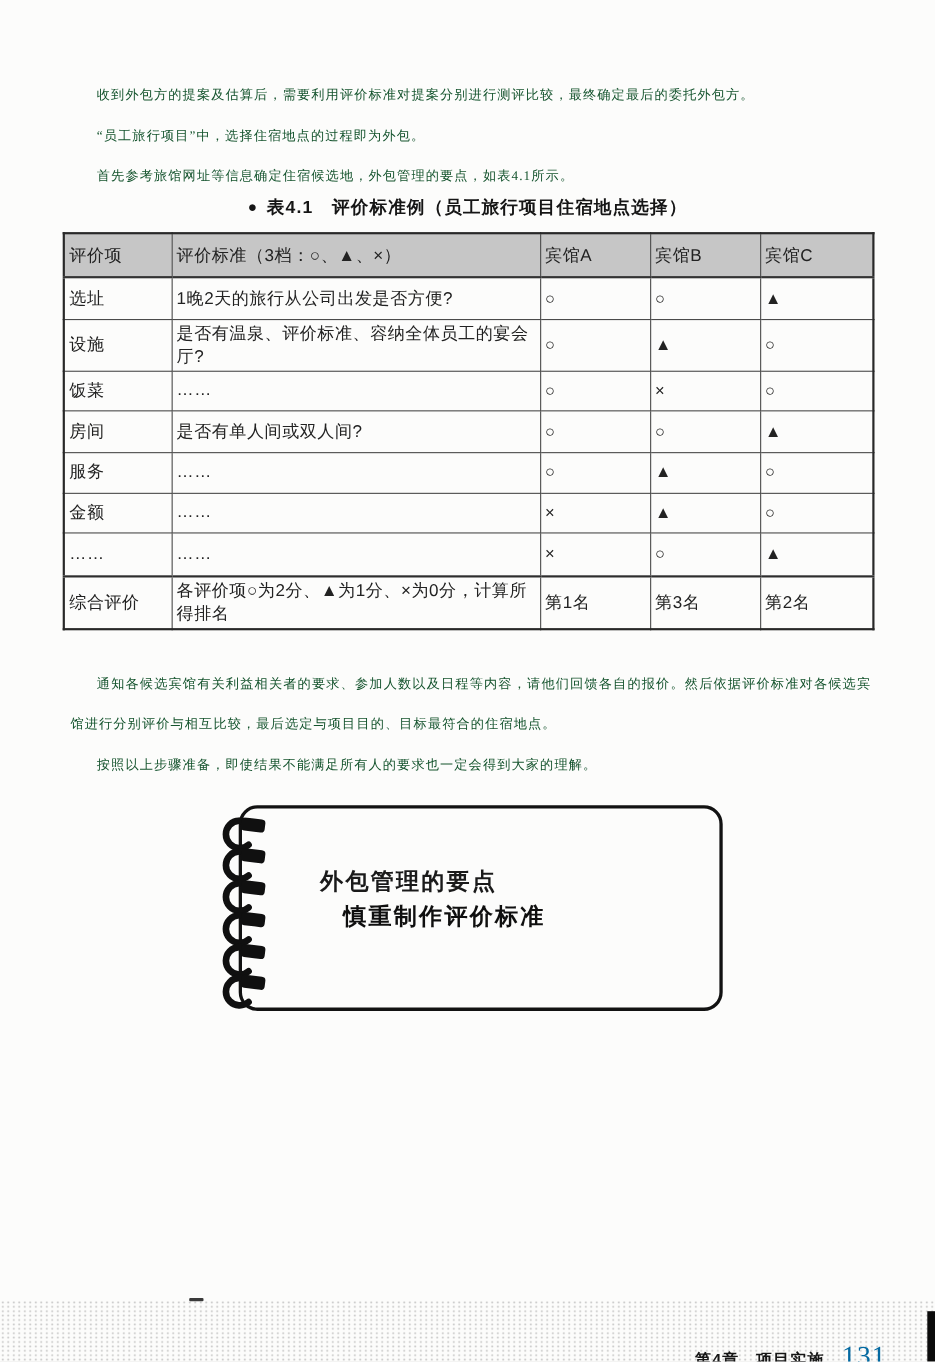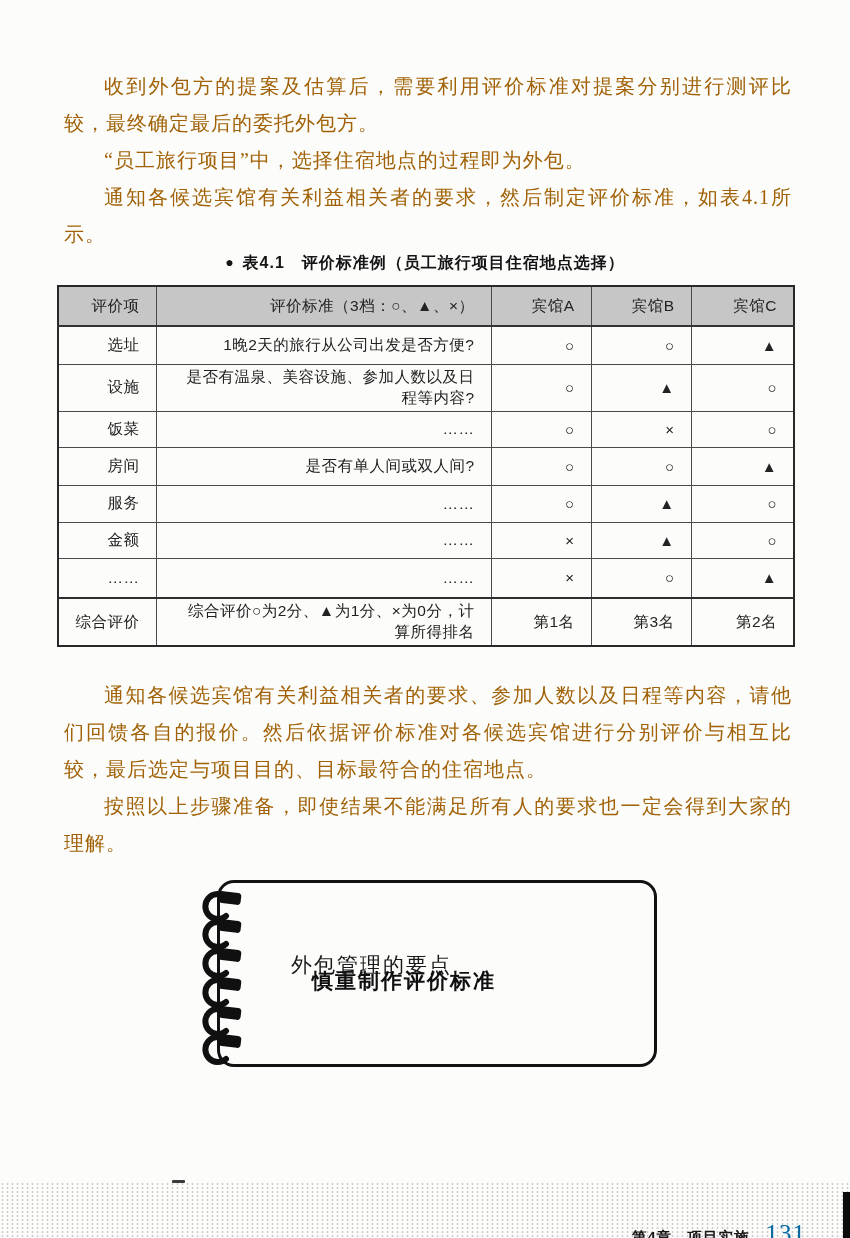--- a/index.html
+++ b/index.html
@@ -5,60 +5,60 @@
   * { margin:0; padding:0; box-sizing:border-box; }
   html,body { background:#e8e8e8; }
   .page {
     position:relative; width:850px; height:1238px; margin:0 auto;
     background:#fcfcfb; overflow:hidden;
     font-family:"Liberation Serif", serif; color:#1c1c1c;
   }
   .content { position:absolute; left:64px; top:68px; width:728px; }
 
   p.body-para {
-    font-size:20px; line-height:37px; text-align:justify;
-    text-indent:2em; letter-spacing:1px; color:#a16207;
+    font-size:12px; line-height:37px; text-align:justify;
+    text-indent:2em; letter-spacing:1px; color:#14532d;
   }
 
   .table-caption {
     width:736px; margin-left:-7px;
     text-align:center; font-family:"Liberation Sans", sans-serif;
     font-weight:bold; font-size:16px; letter-spacing:1px; color:#151515;
   }
   .caption-bullet { font-size:14px; margin-right:8px; position:relative; top:-1px; }
 
   table.eval-table {
     margin-top:11px; margin-left:-7px; width:736px;
     border-collapse:collapse; table-layout:fixed;
     border:2.5px solid #282828;
     font-family:"Liberation Sans", sans-serif; font-size:15.5px; color:#222;
   }
   table.eval-table th, table.eval-table td {
-    border:1.5px solid #4a4a4a; text-align:right; vertical-align:middle;
-    padding:2px 16px; letter-spacing:0.5px;
+    border:1.5px solid #4a4a4a; text-align:left; vertical-align:middle;
+    padding:2px 4px; letter-spacing:0.5px;
   }
   table.eval-table th {
     background:#c6c6c6; font-weight:normal; height:40px;
     border-bottom:2px solid #333;
   }
   tr.summary-row td { border-top:2.5px solid #2e2e2e; }
   .sym { font-size:15px; }
 
   .after-block { margin-top:30px; }
 
   .note-card {
     position:relative; margin-top:18px; margin-left:153px;
     width:440px; height:187px;
     border:3px solid #121212; border-radius:17px; background:#fcfcfb;
   }
   .rings { position:absolute; left:-27px; top:8px; }
   .note-subtitle {
-    position:absolute; left:71px; top:68px;
+    position:absolute; left:71px; top:52px;
     font-family:"Liberation Sans", sans-serif; font-size:21px;
-    font-weight:400; letter-spacing:2px; color:#1a1a1a;
+    font-weight:700; letter-spacing:2px; color:#1a1a1a;
   }
   .note-title {
     position:absolute; left:92px; top:84px;
     font-family:"Liberation Sans", sans-serif; font-size:21px;
     font-weight:900; letter-spacing:2px; color:#0f0f0f;
   }
 
   .bottom-texture {
     position:absolute; left:0; bottom:0; width:850px; height:56px; z-index:1;
     background-image: radial-gradient(rgba(130,130,130,0.40) 0.8px, transparent 1.3px);
@@ -86,21 +86,21 @@
   }
 </style>
 </head>
 <body>
 
 <div class="page">
   <div class="content">
 
     <p class="body-para">收到外包方的提案及估算后，需要利用评价标准对提案分别进行测评比较，最终确定最后的委托外包方。</p>
     <p class="body-para">“员工旅行项目”中，选择住宿地点的过程即为外包。</p>
-    <p class="body-para">通知各候选宾馆有关利益相关者的要求，然后制定评价标准，如表4.1所示。</p>
+    <p class="body-para">首先参考旅馆网址等信息确定住宿候选地，外包管理的要点，如表4.1所示。</p>
 
     <div class="table-caption">
       <span class="caption-bullet">●</span><span>表4.1　评价标准例（员工旅行项目住宿地点选择）</span>
     </div>
 
     <table class="eval-table">
       <colgroup>
         <col style="width:98px">
           <col style="width:335px">
         <col style="width:100px">
@@ -119,21 +119,21 @@
       <tbody>
         <tr style="height:38px">
           <td>选址</td>
           <td>1晚2天的旅行从公司出发是否方便?</td>
           <td class="sym">○</td>
           <td class="sym">○</td>
           <td class="sym">▲</td>
         </tr>
         <tr style="height:47px">
           <td>设施</td>
-          <td>是否有温泉、美容设施、参加人数以及日程等内容?</td>
+          <td>是否有温泉、评价标准、容纳全体员工的宴会厅?</td>
           <td class="sym">○</td>
           <td class="sym">▲</td>
           <td class="sym">○</td>
         </tr>
         <tr style="height:36px">
           <td>饭菜</td>
           <td>……</td>
           <td class="sym">○</td>
           <td class="sym">×</td>
           <td class="sym">○</td>
@@ -161,21 +161,21 @@
         </tr>
         <tr style="height:40px">
           <td>……</td>
           <td>……</td>
           <td class="sym">×</td>
           <td class="sym">○</td>
           <td class="sym">▲</td>
         </tr>
         <tr class="summary-row" style="height:48px">
           <td>综合评价</td>
-          <td>综合评价○为2分、▲为1分、×为0分，计算所得排名</td>
+          <td>各评价项○为2分、▲为1分、×为0分，计算所得排名</td>
           <td>第1名</td>
           <td>第3名</td>
           <td>第2名</td>
         </tr>
       </tbody>
     </table>
 
     <div class="after-block">
       <p class="body-para">通知各候选宾馆有关利益相关者的要求、参加人数以及日程等内容，请他们回馈各自的报价。然后依据评价标准对各候选宾馆进行分别评价与相互比较，最后选定与项目目的、目标最符合的住宿地点。</p>
       <p class="body-para">按照以上步骤准备，即使结果不能满足所有人的要求也一定会得到大家的理解。</p>

